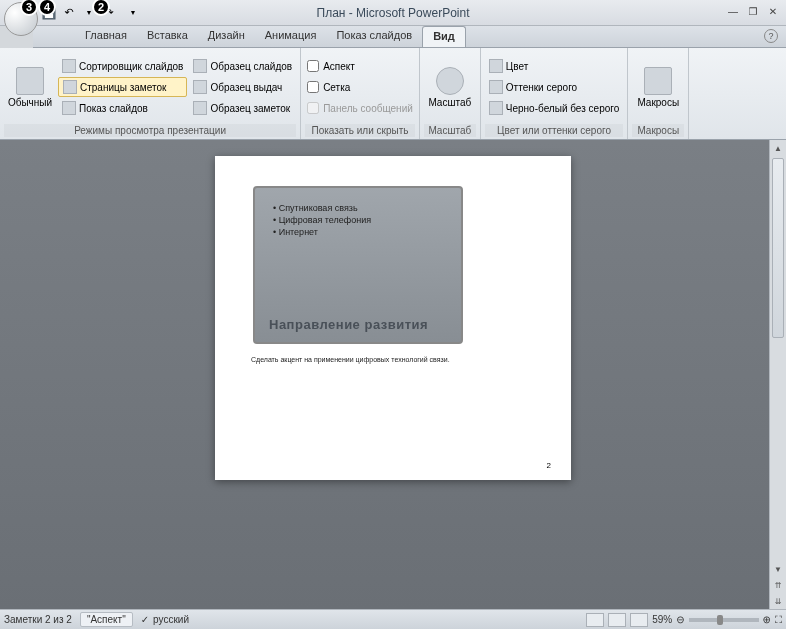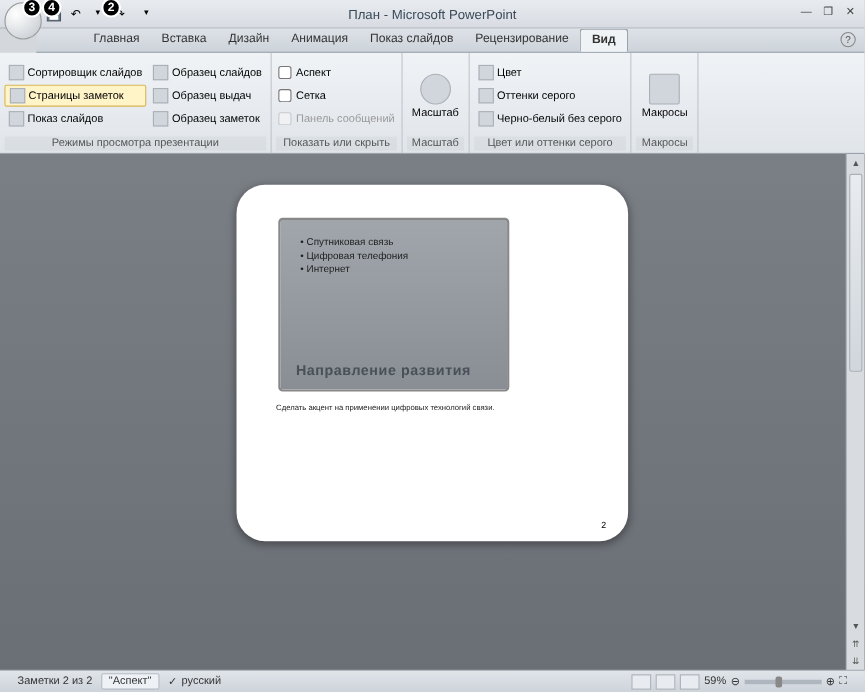--- a/index.html
+++ b/index.html
@@ -21,32 +21,32 @@
 .group-body { flex: 1; display: flex; align-items: center; gap: 2px; }
 .bigbtn { display: flex; flex-direction: column; align-items: center; justify-content: center; width: 52px; height: 66px; font-size: 10px; text-align: center; line-height: 1.1; gap: 2px; cursor: pointer; }
 .bigbtn .ic { width: 28px; height: 28px; background: #d0d6dc; border: 1px solid #aab0b7; border-radius: 2px; }
 .smallbtns { display: flex; flex-direction: column; gap: 1px; }
 .smallbtn { display: flex; align-items: center; gap: 3px; font-size: 10px; padding: 1px 4px; cursor: pointer; height: 20px; }
 .smallbtn .ic { width: 14px; height: 14px; background: #d0d6dc; border: 1px solid #aab0b7; }
 .smallbtn.sel { background: #fff3c8; border: 1px solid #d6b656; border-radius: 2px; }
 .chk { display: flex; align-items: center; gap: 4px; font-size: 10px; padding: 1px 2px; height: 20px; }
 .chk input { width: 12px; height: 12px; }
 .workspace { position: absolute; top: 140px; left: 0; right: 0; bottom: 20px; background: linear-gradient(#7a7f85, #6a6f75); display: flex; justify-content: center; overflow: hidden; }
-.page { width: 356px; height: 324px; background: #fff; margin-top: 28px; box-shadow: 0 2px 8px rgba(0,0,0,0.4); padding: 30px 36px; position: relative; border-radius: 26px; }
+.page { width: 356px; height: 324px; background: #fff; margin-top: 16px; box-shadow: 0 2px 8px rgba(0,0,0,0.4); padding: 30px 36px; position: relative; }
 .slide-thumb { width: 210px; height: 158px; background: linear-gradient(#a0a6ac, #888e94); border: 2px solid #888; border-radius: 4px; padding: 14px 18px; position: relative; margin-left: 2px; }
 .slide-thumb ul { list-style: none; }
 .slide-thumb li { color: #222; font-size: 9px; padding: 1px 0; }
 .slide-thumb li:before { content: "• "; }
 .slide-title { position: absolute; bottom: 10px; left: 14px; font-size: 13px; font-weight: bold; color: #495058; letter-spacing: 0.5px; }
 .notes { font-size: 7px; color: #222; margin-top: 12px; }
 .page-num { position: absolute; bottom: 10px; right: 20px; font-size: 8px; }
 .vscroll { position: absolute; right: 0; top: 0; bottom: 0; width: 17px; background: #d8dce0; border-left: 1px solid #b0b6bd; }
 .vscroll .thumb { position: absolute; left: 2px; right: 2px; top: 18px; height: 180px; background: linear-gradient(#e8ecf0,#d0d6dc); border: 1px solid #aab0b7; border-radius: 2px; }
 .vscroll .arr { position: absolute; left: 0; right: 0; height: 16px; display: flex; align-items: center; justify-content: center; font-size: 8px; color: #555; }
-.statusbar { position: absolute; bottom: 0; left: 0; right: 0; height: 20px; background: linear-gradient(#e0e5ea, #cdd3da); display: flex; align-items: center; padding: 0 16px; font-size: 10px; color: #333; border-top: 1px solid #b0b6bd; }
+.statusbar { position: absolute; bottom: 0; left: 0; right: 0; height: 20px; background: linear-gradient(#e0e5ea, #cdd3da); display: flex; align-items: center; padding: 0 4px; font-size: 10px; color: #333; border-top: 1px solid #b0b6bd; }
 .statusbar .sec { padding: 1px 6px; border: 1px solid #b6bcc3; border-radius: 2px; margin-right: 4px; background: #eef1f5; }
 .status-right { margin-left: auto; display: flex; align-items: center; gap: 4px; }
 .viewbtn { width: 18px; height: 14px; border: 1px solid #aab0b7; background: #e8ecf0; }
 .zoom-slider { width: 70px; height: 4px; background: #b0b6bd; position: relative; }
 .zoom-slider .h { position: absolute; left: 40%; top: -3px; width: 6px; height: 10px; background: #888; border-radius: 2px; }
 .callout { position: absolute; width: 18px; height: 18px; background: #000; color: #fff; border-radius: 50%; display: flex; align-items: center; justify-content: center; font-size: 11px; font-weight: bold; z-index: 100; border: 2px solid #fff; }
 </style>
 </head>
 <body>
 
@@ -75,28 +75,31 @@
     <span>✕</span>
   </div>
 </div>
 
 <div class="tabs">
   <div class="tab">Главная</div>
   <div class="tab">Вставка</div>
   <div class="tab">Дизайн</div>
   <div class="tab">Анимация</div>
   <div class="tab">Показ слайдов</div>
-  <div class="tab">Рецензирование</div>
   <div class="tab active">Вид</div>
   <div class="help-icon">?</div>
 </div>
 
 <div class="ribbon">
   <div class="group">
     <div class="group-body">
+      <div class="bigbtn">
+          <div class="ic"></div>
+          <span>Обычный</span>
+        </div>
       <div class="smallbtns">
         <div class="smallbtn">
             <div class="ic"></div>
             <span>Сортировщик слайдов</span>
           </div>
         <div class="smallbtn sel">
             <div class="ic"></div>
             <span>Страницы заметок</span>
           </div>
         <div class="smallbtn">

